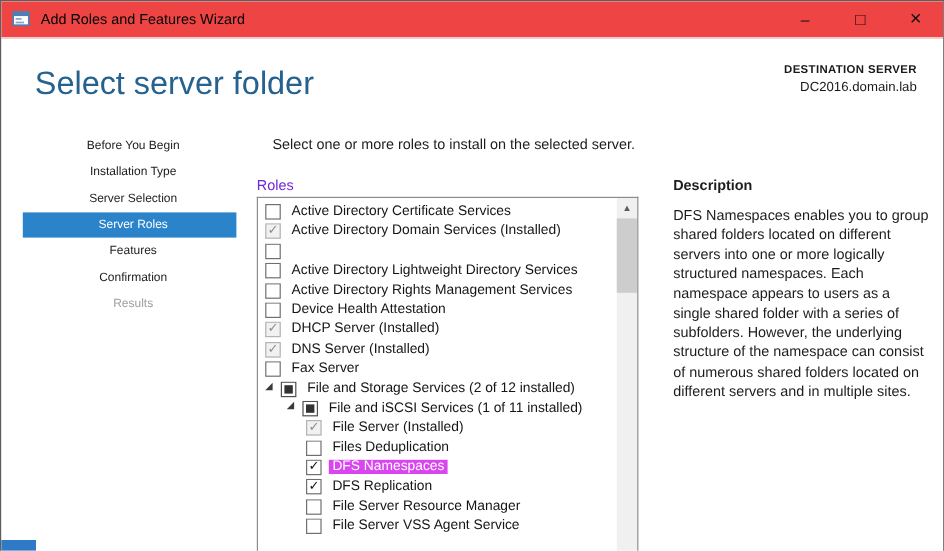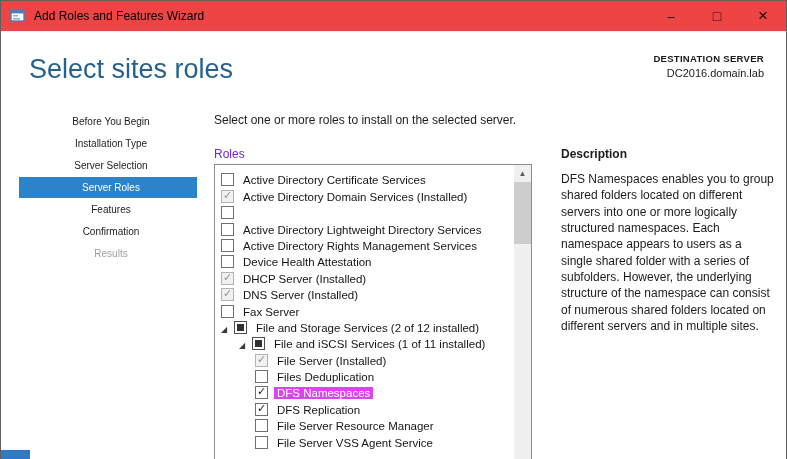--- a/index.html
+++ b/index.html
@@ -24,27 +24,27 @@
   
   .page-title{position:absolute;left:28px;top:53px;font-size:27px;font-weight:300;}
   .dest{position:absolute;right:22px;top:52px;text-align:right;}
   .dest-label{font-size:9.5px;font-weight:bold;color:#1a1a1a;letter-spacing:.3px;}
   .dest-server{font-size:11px;color:#1a1a1a;margin-top:3px;}
   
   .sidebar{position:absolute;left:18px;top:110px;width:178px;}
   .nav-item{font-size:10px;color:#1c1c1c;padding:5px 4px 5px 10px;margin-bottom:1px;cursor:default;text-align:center;}
   .nav-item.disabled{color:#9e9e9e;}
   
-  .instruction{position:absolute;left:213px;top:112px;font-size:12px;color:#1c1c1c;}
+  .instruction{position:absolute;left:226px;top:112px;font-size:12px;color:#1c1c1c;}
   .roles-label{position:absolute;left:213px;top:146px;font-size:12px;color:#6d28d9;}
   .desc-heading{position:absolute;left:560px;top:146px;font-size:12px;font-weight:bold;color:#1c1c1c;}
   .roles-list{position:absolute;left:213px;top:163px;width:318px;height:296px;
     background:#fff;border:1px solid #8c8c8c;border-bottom:none;
     box-sizing:border-box;overflow:hidden;padding-top:5px;}
-  .role-row{display:flex;align-items:flex-end;height:16.4px;font-size:11.5px;color:#151515;
+  .role-row{display:flex;align-items:flex-start;height:16.4px;font-size:11.5px;color:#151515;
     padding-right:32px;white-space:nowrap;overflow:hidden;}
   .ind0{padding-left:6px;}
   .ind1{padding-left:24px;}
   .ind2{padding-left:40px;}
   .tri{width:13px;flex:0 0 auto;font-size:8px;color:#3a3a3a;line-height:1;}
   .cb{width:13px;height:13px;box-sizing:border-box;border:1px solid #707070;background:#fff;
     margin-right:6px;position:relative;flex:0 0 auto;}
   .cb.installed{border-color:#b3b3b3;background:#f1f1f1;}
   .cb.installed::after{content:"\2713";position:absolute;left:1px;top:-2px;font-size:11px;color:#8f8f8f;}
   .cb.checked::after{content:"\2713";position:absolute;left:1px;top:-2px;font-size:11px;color:#161616;}
@@ -79,21 +79,21 @@
       </div>
     <div class="win-btn max">
         <span>□</span>
       </div>
     <div class="win-btn close">
         <span>×</span>
       </div>
   </div>
 </div>
 
-<div class="page-title" style="color: rgb(37, 98, 143);">Select sites roles</div>
+<div class="page-title" style="color: rgb(37, 98, 143);">Select server folder</div>
 <div class="dest">
   <div class="dest-label">DESTINATION SERVER</div>
   <div class="dest-server">DC2016.domain.lab</div>
 </div>
 
 <div class="sidebar">
     <div class="nav-item">Before You Begin</div>
     <div class="nav-item">Installation Type</div>
     <div class="nav-item">Server Selection</div>
     <div class="nav-item selected" style="background: rgb(43, 131, 202); color: rgb(255, 255, 255);">Server Roles</div>

